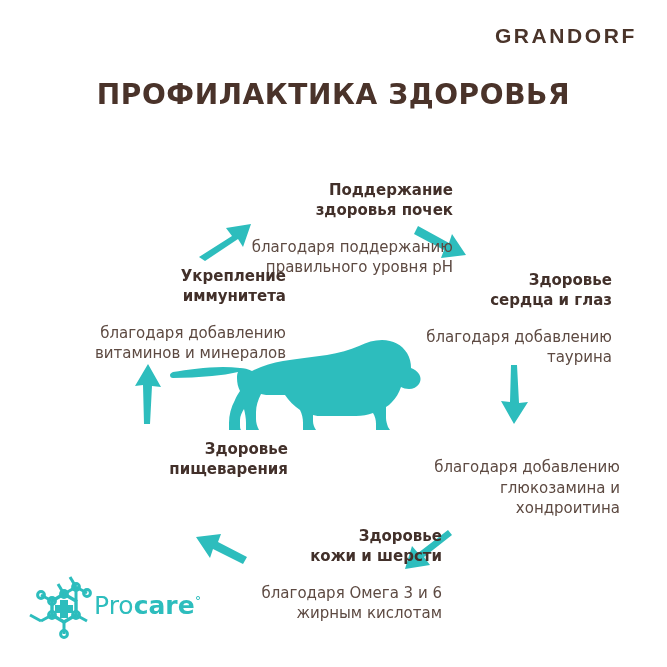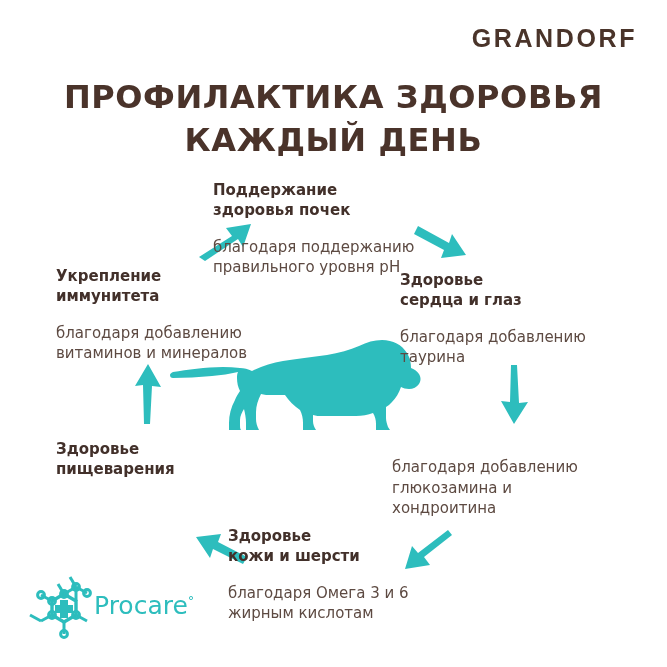--- a/index.html
+++ b/index.html
@@ -21,47 +21,47 @@
     inset: 0;
     width: 667px;
     height: 667px;
   }
 
   
   .brand {
     position: absolute;
     top: 24px;
     right: 30px;
-    font-size: 25px;
+    font-size: 21px;
     letter-spacing: 2.6px;
     font-weight: 600;
     color: #4a342a;
     font-family: "Liberation Sans", sans-serif;
   }
 
   
   .headline {
     position: absolute;
     top: 76px;
     left: 0;
     width: 667px;
     text-align: center;
     color: #4a332a;
     font-weight: 700;
-    font-size: 32px;
+    font-size: 28px;
     line-height: 1.33;
     letter-spacing: 0.6px;
     font-family: "DejaVu Sans", sans-serif;
   }
   .headline .ln { display: block; }
 
   
   .node {
     position: absolute;
-    text-align: left;
+    text-align: right;
     color: #4a332a;
   }
   .node .title {
     font-weight: 700;
     font-size: 15px;
     line-height: 1.32;
     color: #42302a;
     font-family: "DejaVu Sans", sans-serif;
     white-space: pre-line;
   }
@@ -94,21 +94,21 @@
     position: absolute;
     left: 72px;
     top: 13px;
     font-size: 25px;
     line-height: 1;
     color: #2dbdbd;
     font-family: "DejaVu Sans", sans-serif;
     white-space: nowrap;
   }
   .procare .wordmark .pro  { font-weight: 400; }
-  .procare .wordmark .care { font-weight: 400; text-align: center; }
+  .procare .wordmark .care { font-weight: 700; text-align: center; }
   .procare .wordmark .deg  {
     font-size: 13px;
     vertical-align: super;
     font-weight: 400;
   }
 </style>
 </head>
 <body>
 
 <svg id="canvas" viewBox="0 0 667 667" xmlns="http://www.w3.org/2000/svg">
@@ -212,21 +212,20 @@
   </g>
   <g>
     <path fill="#2dbdbd" d="M60,600 L68,600 L68,605 L73,605 L73,613 L68,613 L68,618 L60,618 L60,613 L55,613 L55,605 L60,605 Z"></path>
   </g>
 </svg>
 
 <div class="brand">GRANDORF</div>
 
 <div class="headline">
   <span class="ln">ПРОФИЛАКТИКА ЗДОРОВЬЯ</span>
-  <span class="ln">КАЖДЫЙ ДЕНЬ</span>
 </div>
 
 <div class="node" id="node-kidneys">
   <div class="title">Поддержание
 здоровья почек</div>
   <div class="sub">благодаря поддержанию
 правильного уровня pH</div>
 </div>
 
 <div class="node" id="node-heart">

